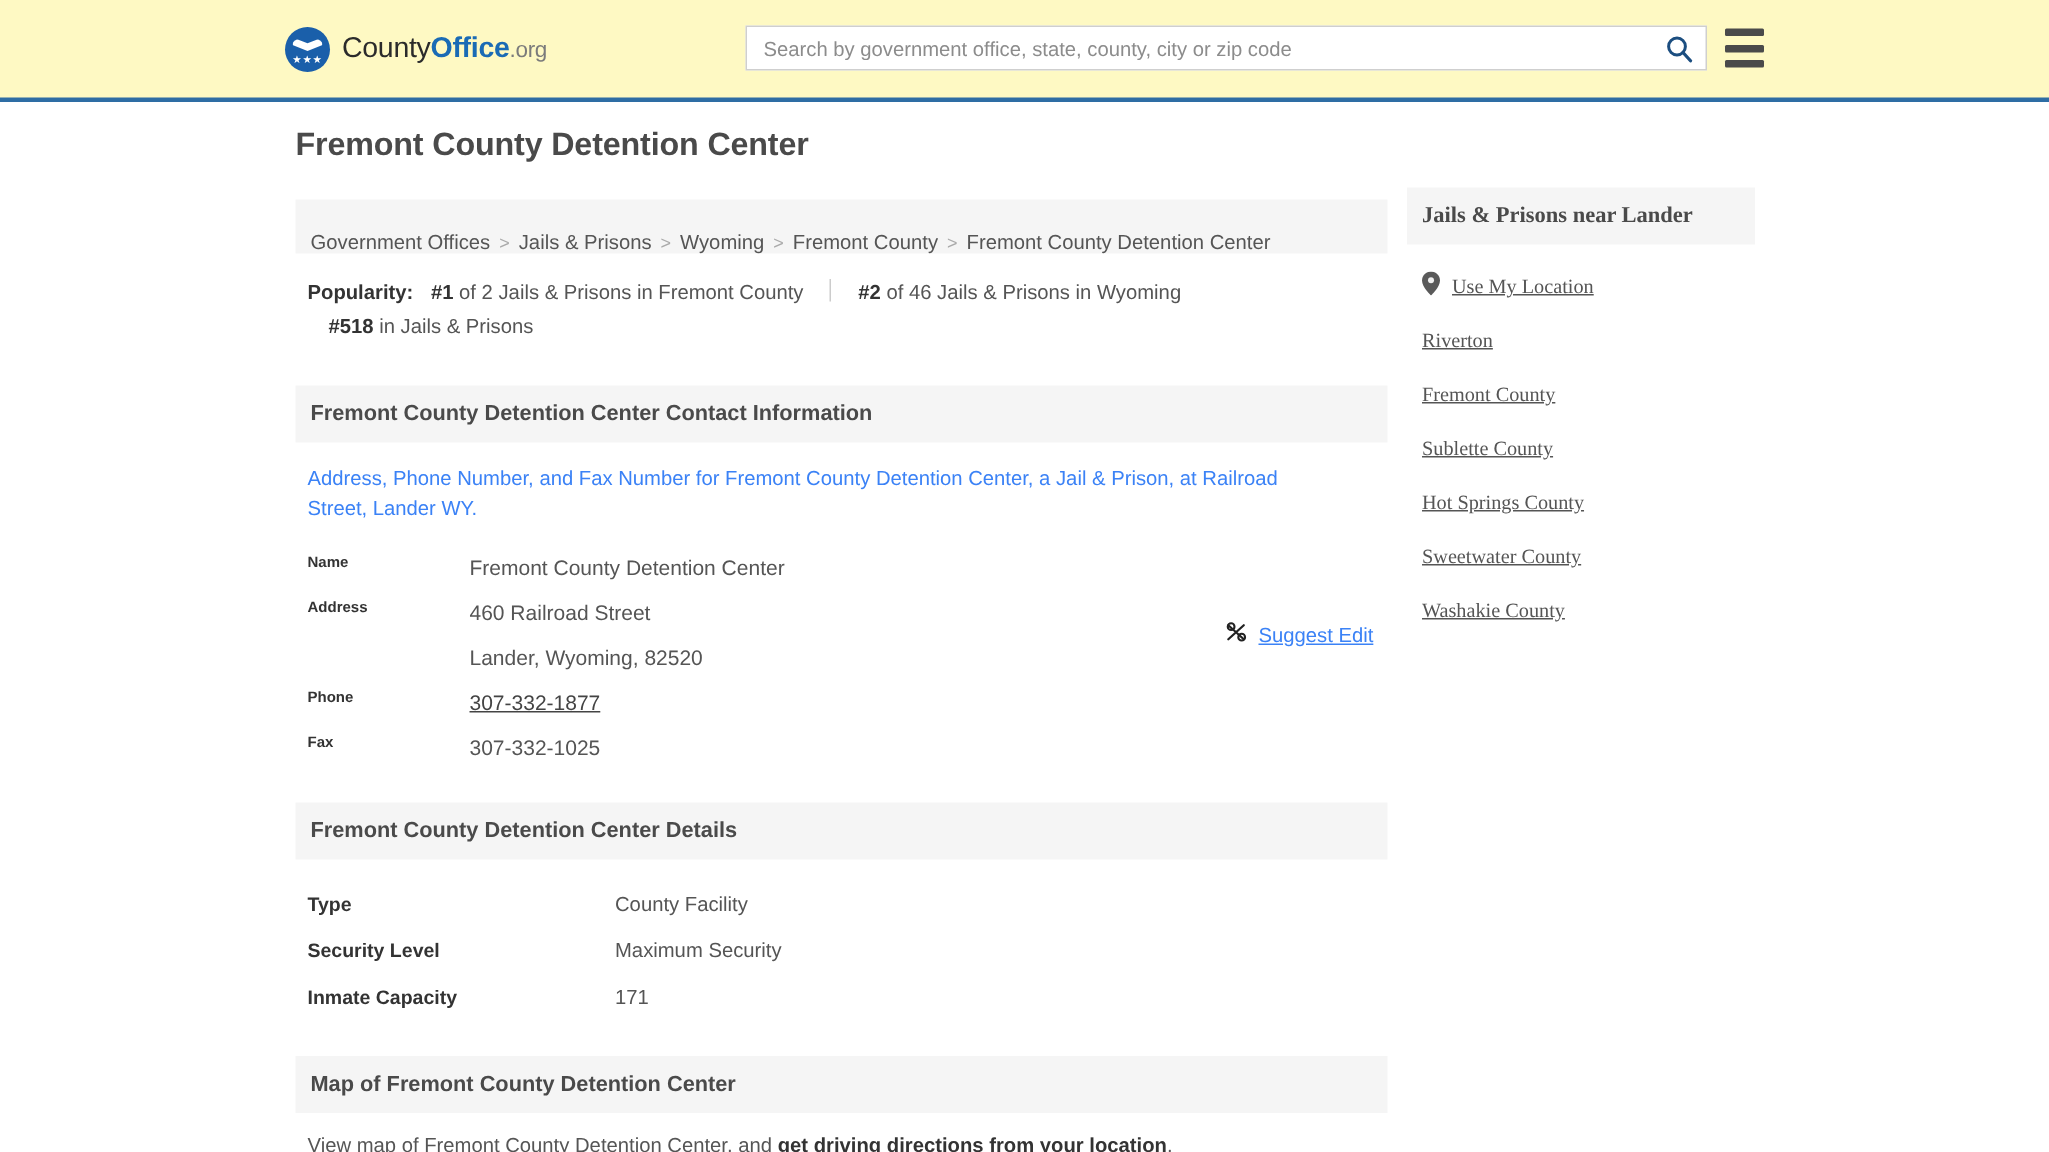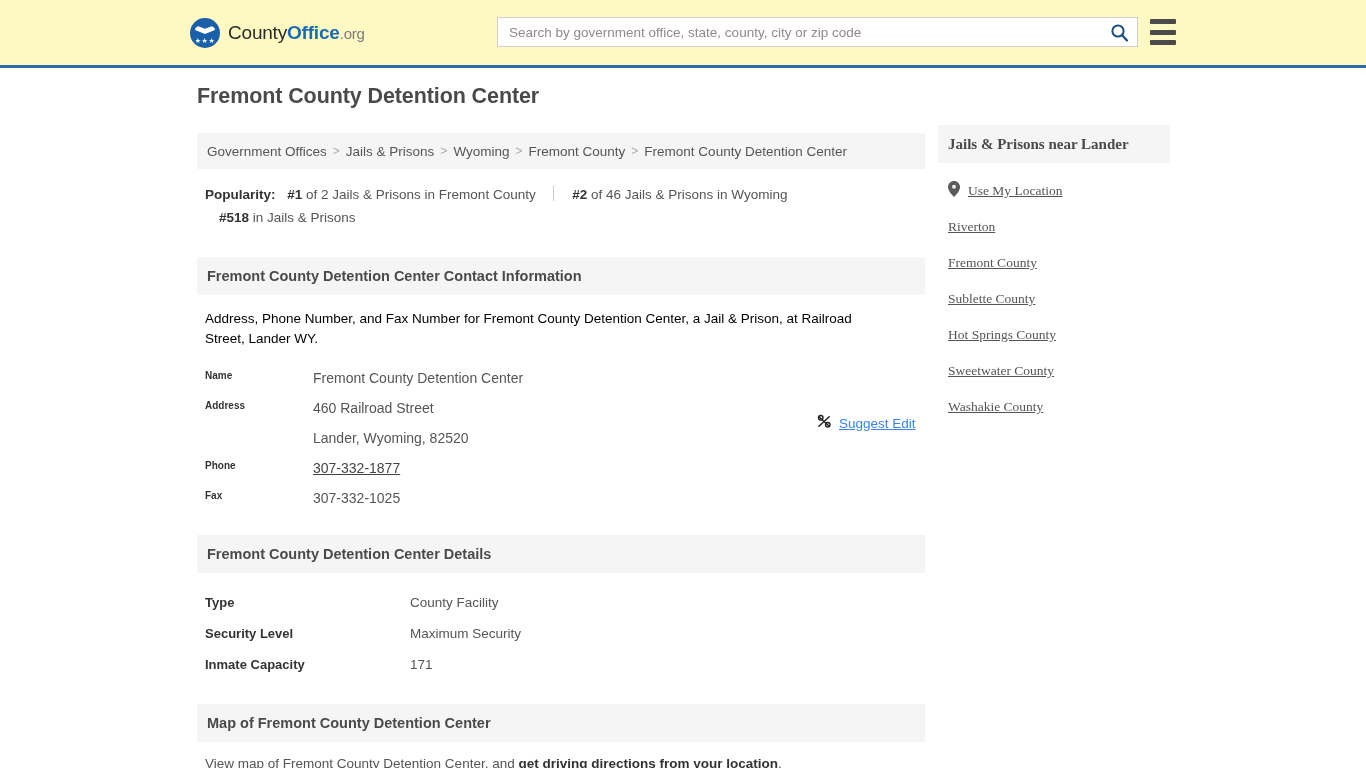--- a/index.html
+++ b/index.html
@@ -136,21 +136,21 @@
     font-size: 21.5px;
     color: #4a4a4a;
     font-weight: bold;
     letter-spacing: -0.1px;
   }
 
   .breadcrumb {
     background: #f5f5f5;
     height: 36px;
     display: flex;
-    align-items: center;
+    align-items: flex-end;
     padding: 0 10px;
     font-size: 13.5px;
     gap: 6px;
     white-space: nowrap;
   }
   .breadcrumb a {
     color: #555555;
     text-decoration: none;
   }
   .breadcrumb .sep { color: #aaaaaa; font-size: 12px; }
@@ -181,21 +181,21 @@
     padding: 0 10px;
     margin-top: 22px;
     font-size: 14.5px;
     font-weight: bold;
     color: #4a4a4a;
   }
 
   .section-desc {
     padding: 14px 8px 6px 8px;
     font-size: 13.5px;
-    color: #000000;
+    color: #3b82f6;
     line-height: 20px;
     max-width: 700px;
   }
 
   .info-table {
     width: 100%;
     border-collapse: collapse;
     margin-top: 8px;
     position: relative;
   }

